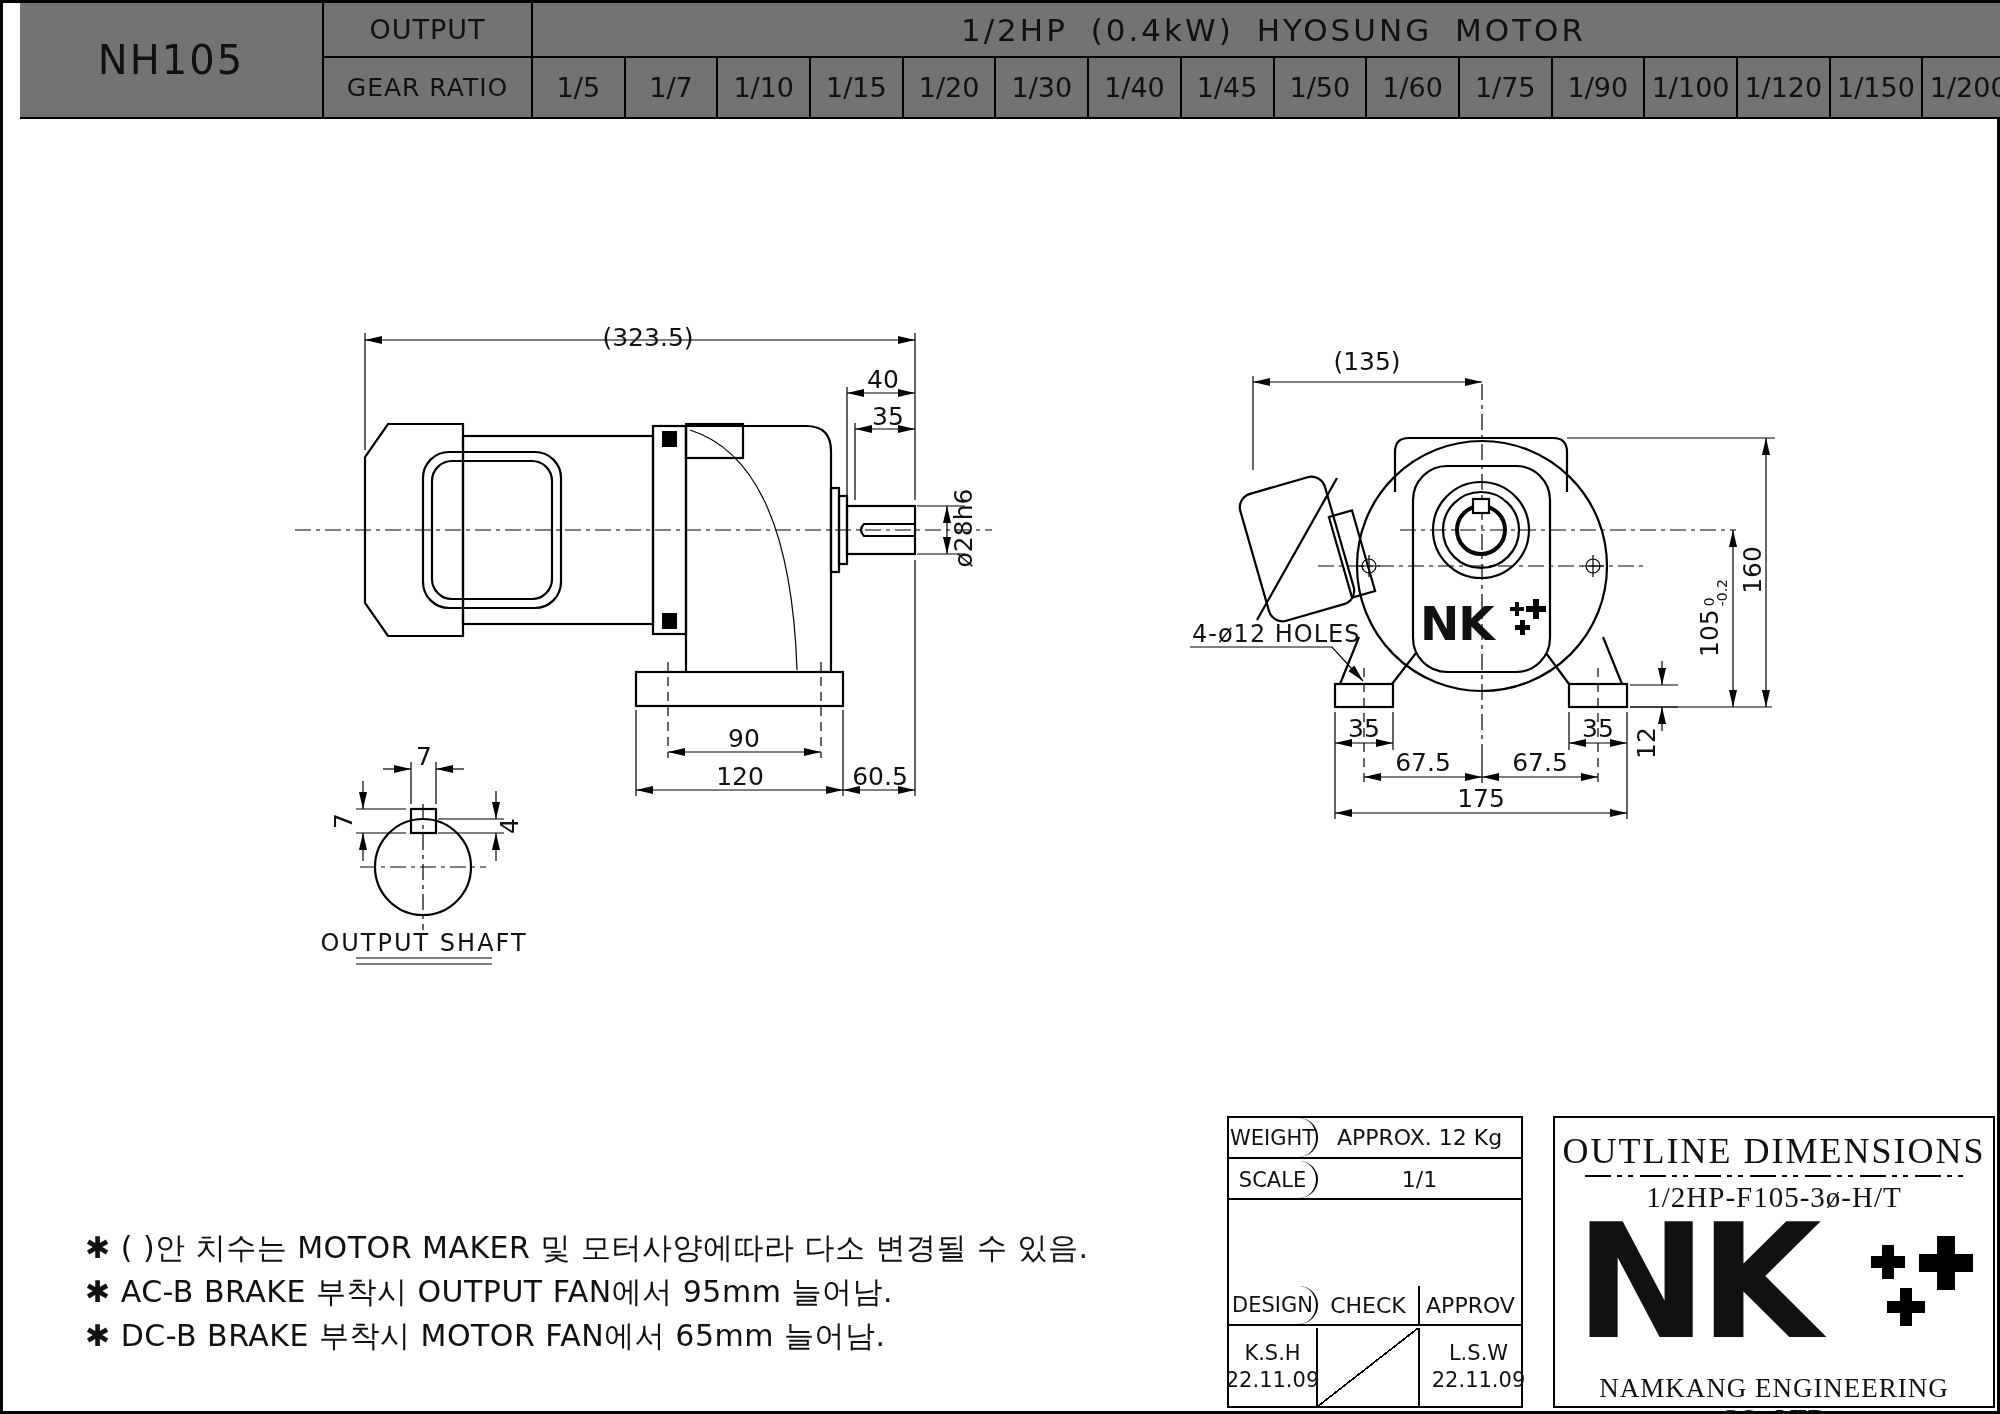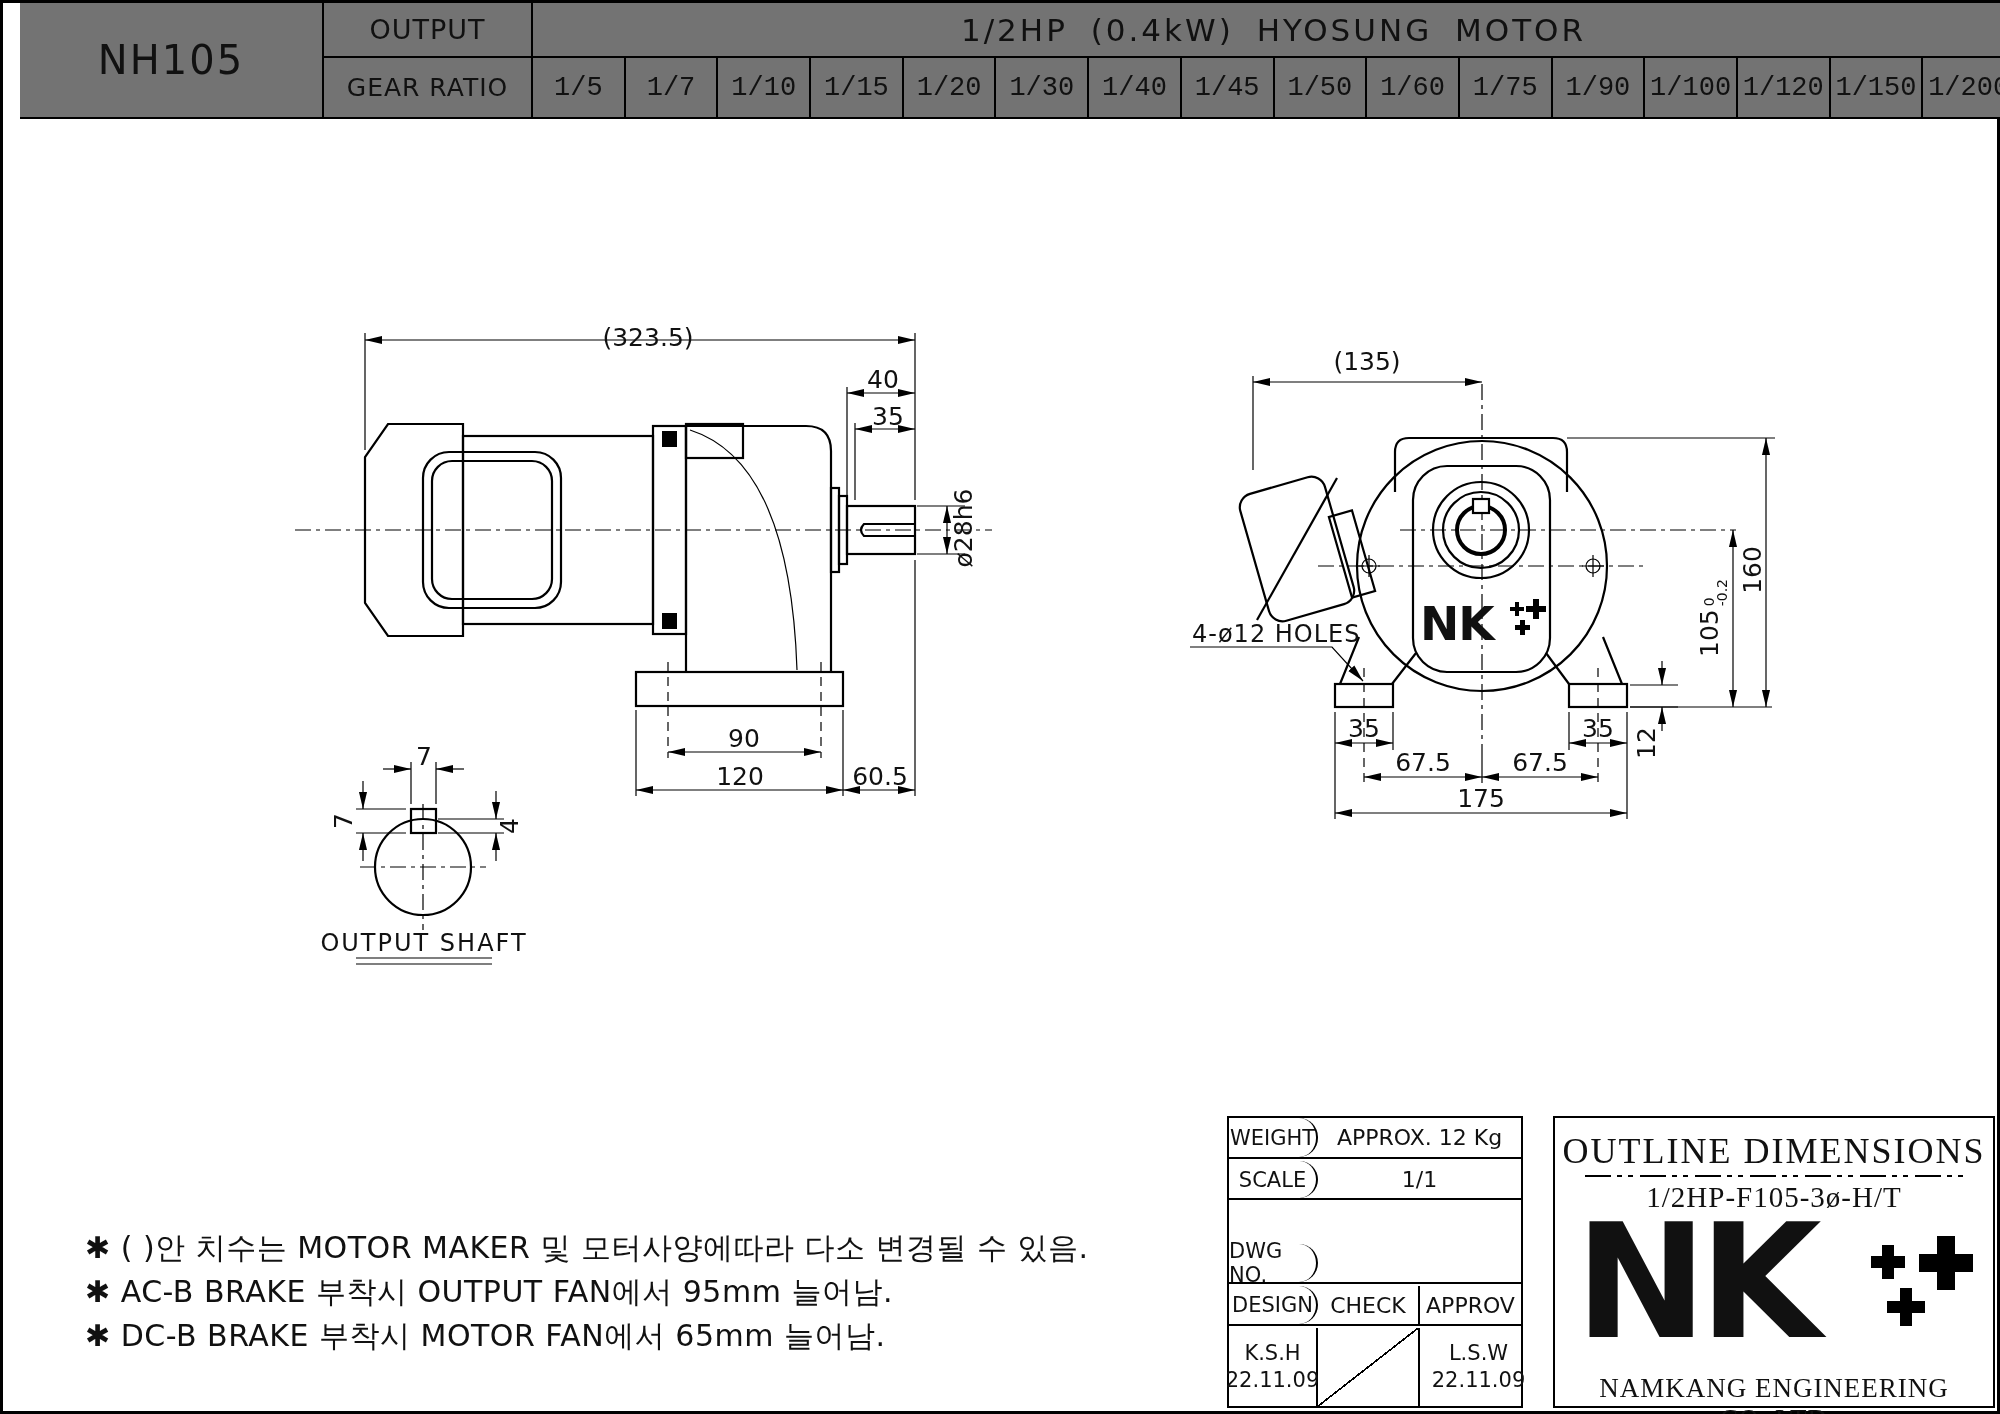--- a/index.html
+++ b/index.html
@@ -7,21 +7,21 @@
   .frame{position:absolute;left:0;top:0;width:1994px;height:1408px;border:3px solid #000;}
   
   .hdr{position:absolute;left:20px;top:3px;width:1994px;height:116px;display:flex;border-bottom:2px solid #000;box-sizing:border-box;background:#737373;}
   .h-model{width:304px;border-right:2px solid #000;display:flex;align-items:center;justify-content:center;font-size:40px;letter-spacing:2px;box-sizing:border-box;}
   .h-mid{width:209px;border-right:2px solid #000;box-sizing:border-box;display:flex;flex-direction:column;}
   .h-out{height:55px;border-bottom:2px solid #000;display:flex;align-items:center;justify-content:center;font-size:27px;letter-spacing:1px;box-sizing:border-box;}
   .h-gr{flex:1;display:flex;align-items:center;justify-content:center;font-size:25px;letter-spacing:1px;}
   .h-right{flex:1;display:flex;flex-direction:column;}
   .h-title{height:55px;border-bottom:2px solid #000;display:flex;align-items:center;justify-content:center;font-size:31px;letter-spacing:3px;word-spacing:10px;box-sizing:border-box;}
   .h-ratios{flex:1;display:flex;}
-  .rcell{flex:1;display:flex;align-items:center;justify-content:center;font-size:27px;border-left:2px solid #000;box-sizing:border-box;font-family:Liberation Mono, monospace;}
+  .rcell{flex:1;display:flex;align-items:center;justify-content:center;font-size:27px;border-left:2px solid #000;box-sizing:border-box;}
   .rcell:first-child{border-left:none;}
   
   svg.draw{position:absolute;left:0;top:0;}
   .o{fill:none;stroke:#000;stroke-width:2.2;}
   .t{fill:none;stroke:#000;stroke-width:1.2;}
   .cl{fill:none;stroke:#000;stroke-width:1.2;stroke-dasharray:16 5 4 5;}
   .hid{fill:none;stroke:#000;stroke-width:1.2;stroke-dasharray:9 6;}
   .blk{fill:#000;stroke:none;}
   .dim,.dim1{stroke:#000;stroke-width:1.2;fill:none;}
   
@@ -235,24 +235,20 @@
   <div class="tb">
     <div class="tb-left">
       <div class="tb-row" style="top:0;height:41px">
         <div class="tb-lab">WEIGHT</div>
         <div class="tb-val">APPROX. 12 Kg</div>
       </div>
       <div class="tb-row" style="top:43px;height:39px">
         <div class="tb-lab">SCALE</div>
         <div class="tb-val">1/1</div>
       </div>
-      <div class="tb-row" style="top:126px;height:40px">
-        <div class="tb-lab">DWG NO.</div>
-        <div class="tb-val"></div>
-      </div>
       <div class="tb-row" style="top:168px;height:40px">
         <div class="tb-lab">DESIGN</div>
         <div class="tb-val" style="border-right:2px solid #000;max-width:102px">CHECK</div>
         <div class="tb-val">APPROV</div>
       </div>
       <div class="tb-sig">
         <div class="tb-sigc">
           <span>K.S.H</span>
           <span>22.11.09</span>
         </div>

